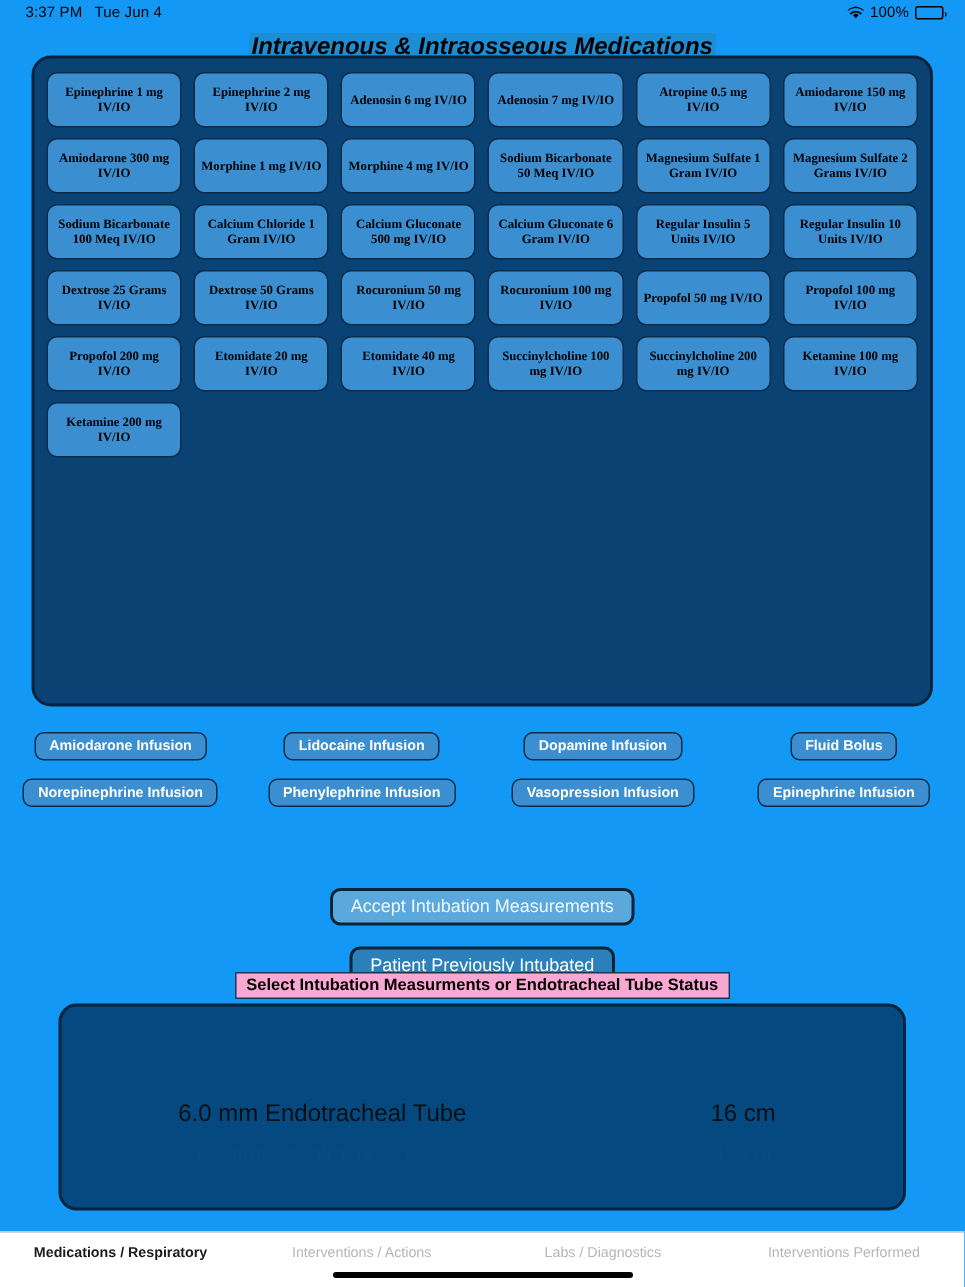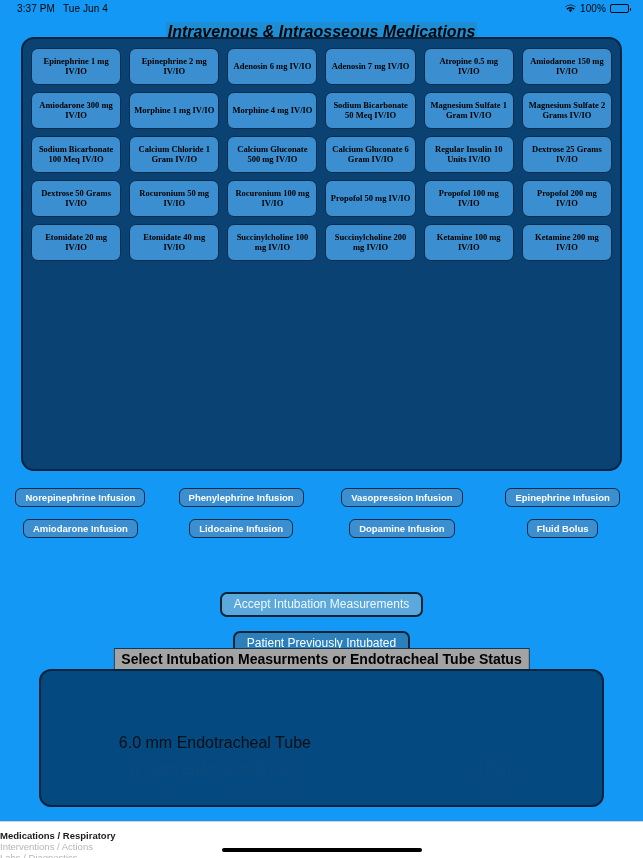--- a/index.html
+++ b/index.html
@@ -148,24 +148,24 @@
   .action-btn.previously {
     background: #2b7fba;
     color: #ffffff;
   }
 
   .picker-label {
     position: absolute;
     left: 50%;
     transform: translateX(-50%);
     top: 648px;
-    background: #a3a3a3;
+    background: #f9a8d4;
     border: 1px solid #123a57;
     color: #000;
-    font-size: 14px;
+    font-size: 11px;
     font-weight: bold;
     padding: 2px 7px;
     white-space: nowrap;
   }
 
   
   .picker-panel {
     position: absolute;
     left: 39px; top: 669px;
     width: 565px; height: 138px;
@@ -204,21 +204,20 @@
   
   .tab-bar {
     position: absolute;
     left: 0; bottom: 0;
     width: 643px; height: 37px;
     background: #ffffff;
     border-top: 1px solid #d2d2d2;
     display: flex;
     align-items: flex-start;
     padding-top: 8px;
-    flex-direction: column;
   }
   .tab-item {
     flex: 1;
     text-align: center;
     font-size: 9.5px;
     color: #b6b6b6;
   }
   .tab-item.active { color: #1b1b1b; font-weight: bold; }
 
   .home-indicator {
@@ -269,79 +268,81 @@
       <div class="med-btn">Amiodarone 300 mg IV/IO</div>
       <div class="med-btn">Morphine 1 mg IV/IO</div>
       <div class="med-btn">Morphine 4 mg IV/IO</div>
       <div class="med-btn">Sodium Bicarbonate 50 Meq IV/IO</div>
       <div class="med-btn">Magnesium Sulfate 1 Gram IV/IO</div>
       <div class="med-btn">Magnesium Sulfate 2 Grams IV/IO</div>
       <div class="med-btn">Sodium Bicarbonate 100 Meq IV/IO</div>
       <div class="med-btn">Calcium Chloride 1 Gram IV/IO</div>
       <div class="med-btn">Calcium Gluconate 500 mg IV/IO</div>
       <div class="med-btn">Calcium Gluconate 6 Gram IV/IO</div>
+      <div class="med-btn">Regular Insulin 5 Units IV/IO</div>
       <div class="med-btn">Regular Insulin 10 Units IV/IO</div>
       <div class="med-btn">Dextrose 25 Grams IV/IO</div>
       <div class="med-btn">Dextrose 50 Grams IV/IO</div>
       <div class="med-btn">Rocuronium 50 mg IV/IO</div>
       <div class="med-btn">Rocuronium 100 mg IV/IO</div>
       <div class="med-btn">Propofol 50 mg IV/IO</div>
       <div class="med-btn">Propofol 100 mg IV/IO</div>
       <div class="med-btn">Propofol 200 mg IV/IO</div>
       <div class="med-btn">Etomidate 20 mg IV/IO</div>
       <div class="med-btn">Etomidate 40 mg IV/IO</div>
       <div class="med-btn">Succinylcholine 100 mg IV/IO</div>
       <div class="med-btn">Succinylcholine 200 mg IV/IO</div>
       <div class="med-btn">Ketamine 100 mg IV/IO</div>
       <div class="med-btn">Ketamine 200 mg IV/IO</div>
     </div>
 </div>
 
 <div class="infusion-rows">
   <div class="infusion-row">
       <div class="infusion-cell">
-        <button class="infusion-btn">Norepinephrine Infusion</button>
-      </div>
-      <div class="infusion-cell">
-        <button class="infusion-btn">Phenylephrine Infusion</button>
-      </div>
-      <div class="infusion-cell">
-        <button class="infusion-btn">Vasopression Infusion</button>
-      </div>
-      <div class="infusion-cell">
-        <button class="infusion-btn">Epinephrine Infusion</button>
+        <button class="infusion-btn">Amiodarone Infusion</button>
+      </div>
+      <div class="infusion-cell">
+        <button class="infusion-btn">Lidocaine Infusion</button>
+      </div>
+      <div class="infusion-cell">
+        <button class="infusion-btn">Dopamine Infusion</button>
+      </div>
+      <div class="infusion-cell">
+        <button class="infusion-btn">Fluid Bolus</button>
       </div>
     </div>
   <div class="infusion-row">
       <div class="infusion-cell">
-        <button class="infusion-btn">Amiodarone Infusion</button>
-      </div>
-      <div class="infusion-cell">
-        <button class="infusion-btn">Lidocaine Infusion</button>
-      </div>
-      <div class="infusion-cell">
-        <button class="infusion-btn">Dopamine Infusion</button>
-      </div>
-      <div class="infusion-cell">
-        <button class="infusion-btn">Fluid Bolus</button>
+        <button class="infusion-btn">Norepinephrine Infusion</button>
+      </div>
+      <div class="infusion-cell">
+        <button class="infusion-btn">Phenylephrine Infusion</button>
+      </div>
+      <div class="infusion-cell">
+        <button class="infusion-btn">Vasopression Infusion</button>
+      </div>
+      <div class="infusion-cell">
+        <button class="infusion-btn">Epinephrine Infusion</button>
       </div>
     </div>
 </div>
 
 <div class="intubation-actions">
   <button class="action-btn accept">Accept Intubation Measurements</button>
   <button class="action-btn previously">Patient Previously Intubated</button>
 </div>
 
 <div class="picker-label">Select Intubation Measurments or Endotracheal Tube Status</div>
 
 <div class="picker-panel">
   <div class="picker-rows">
       <div class="picker-row r0">
         <div class="picker-col-left">6.0 mm Endotracheal Tube</div>
+        <div class="picker-col-right">16 cm</div>
       </div>
       <div class="picker-row r1">
         <div class="picker-col-left">6.5 mm Endotracheal Tube</div>
         <div class="picker-col-right">17 cm</div>
       </div>
       <div class="picker-row r2">
         <div class="picker-col-left">7.0 mm Endotracheal Tube</div>
         <div class="picker-col-right">18 cm</div>
       </div>
       <div class="picker-row r3"></div>

